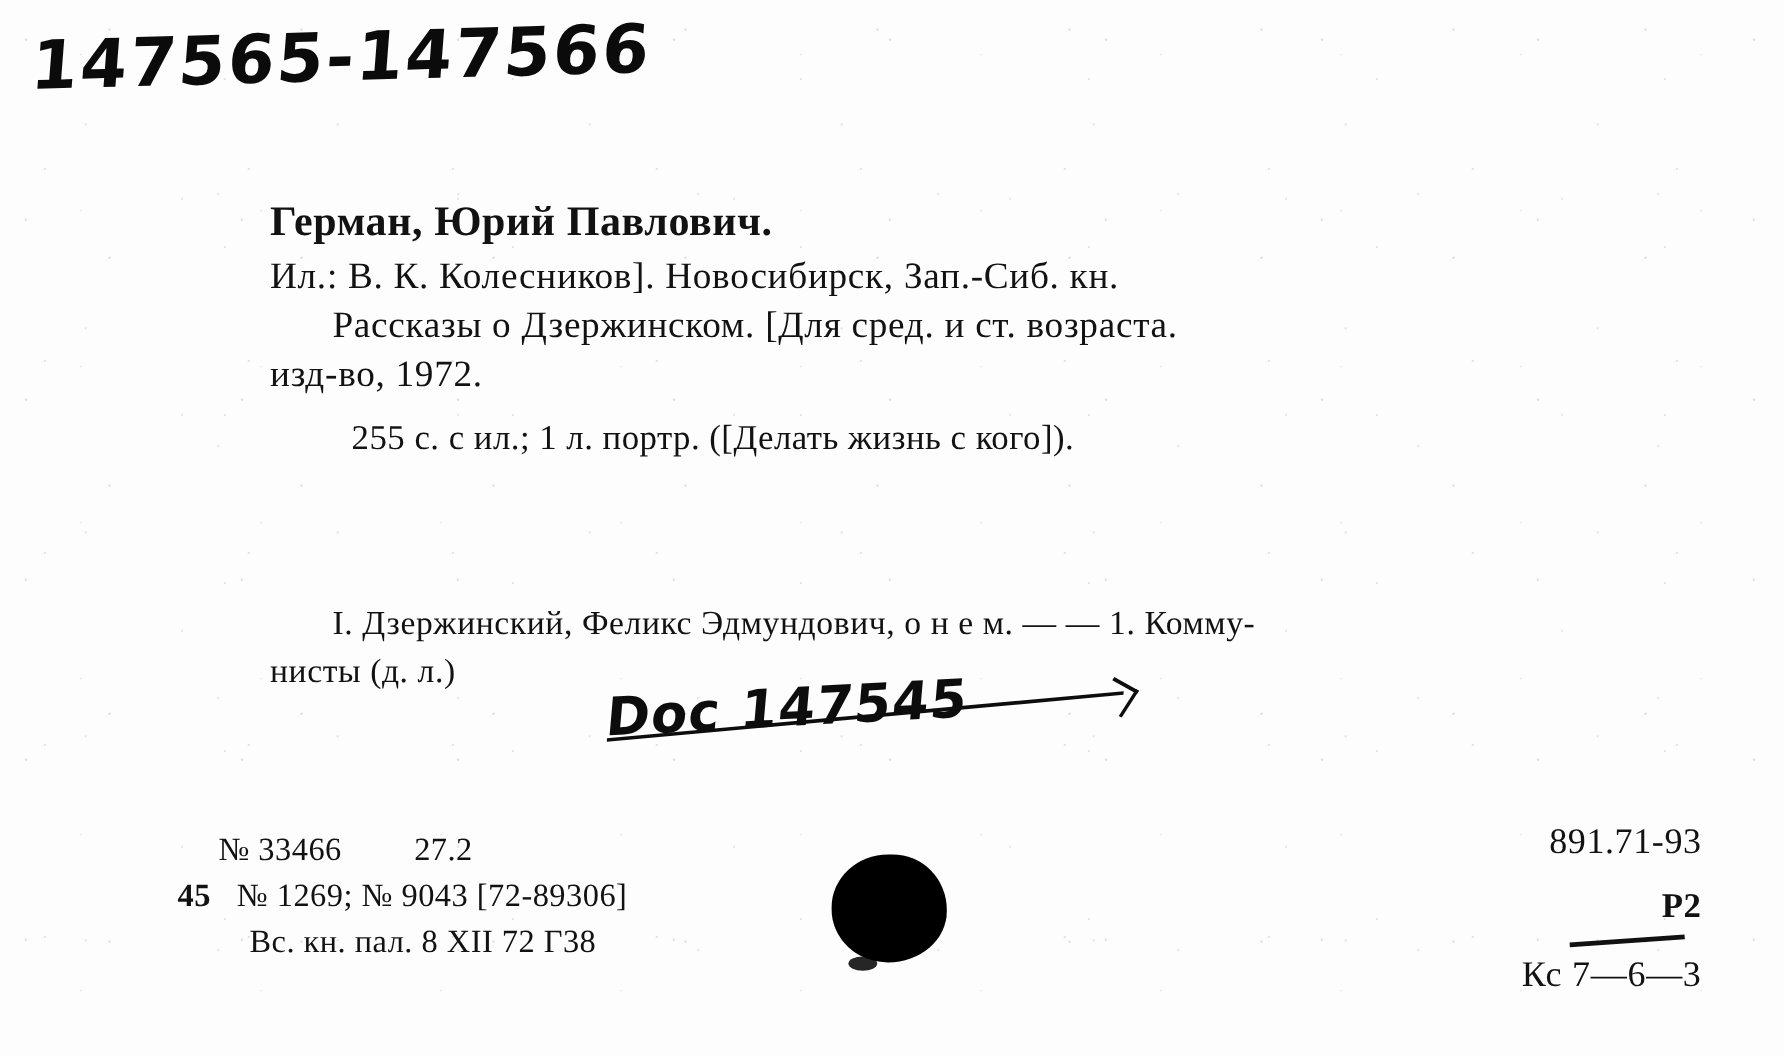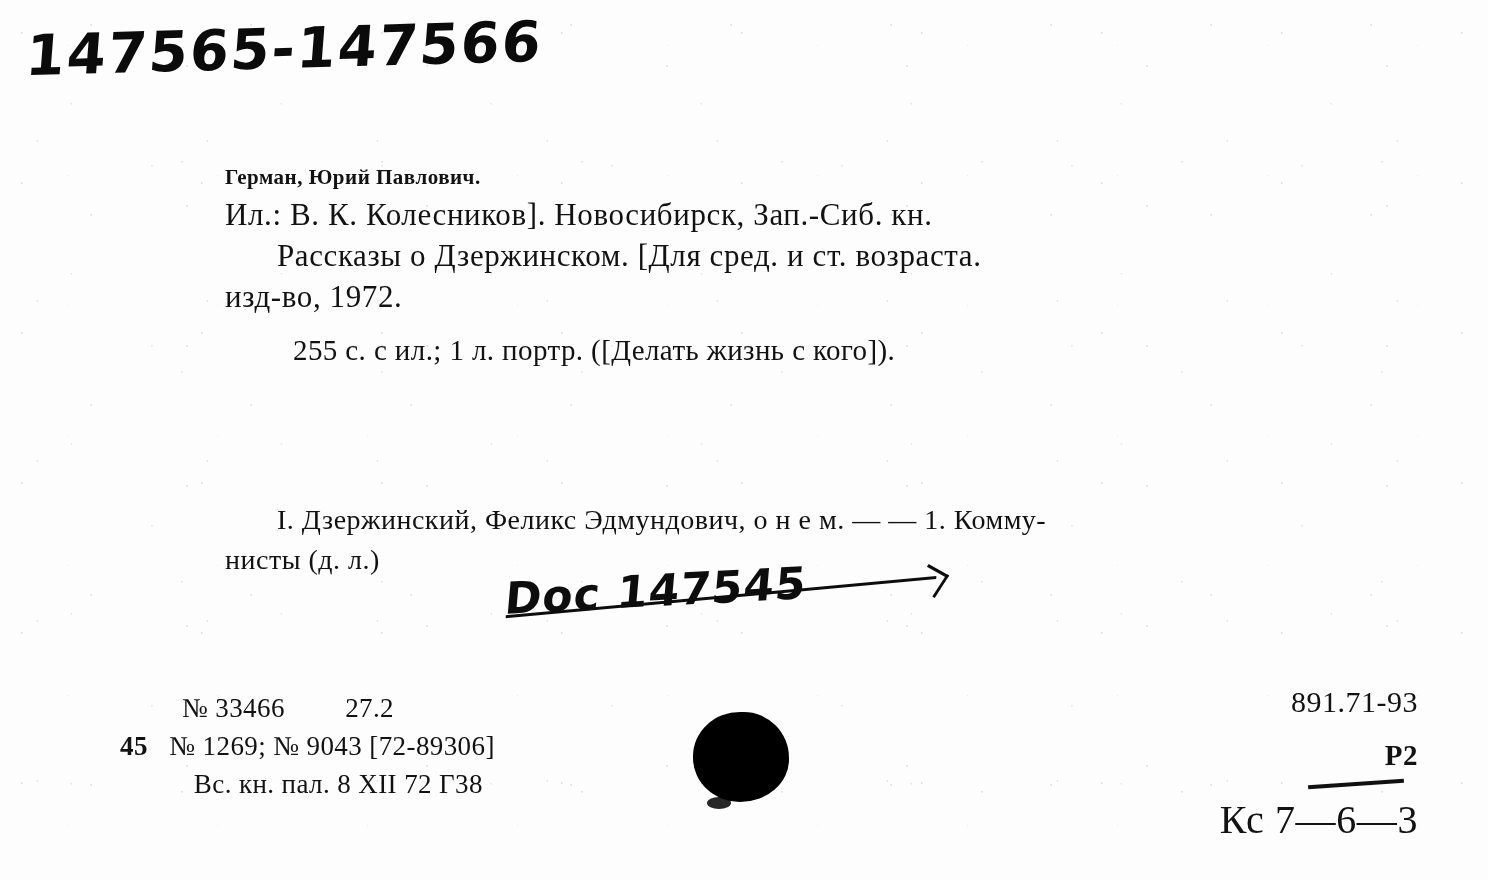--- a/index.html
+++ b/index.html
@@ -50,21 +50,21 @@
   }
 
   
   #biblio {
     position: absolute;
     left: 225px;
     top: 165px;
     width: 1190px;
   }
   .author {
-    font-size: 21px;
+    font-size: 35px;
     font-weight: 700;
     letter-spacing: 0.5px;
     margin-bottom: 4px;
   }
   .title-line {
     font-size: 31px;
     letter-spacing: 0.6px;
     line-height: 1.33;
     white-space: nowrap;
   }
@@ -134,21 +134,21 @@
     top: 690px;
     font-size: 27px;
     line-height: 1.4;
     letter-spacing: 0.4px;
     white-space: nowrap;
   }
   #ledger .row { display: block; }
   #ledger .r1 { padding-left: 62px; }
   #ledger .r2 { padding-left: 0; }
   #ledger .r3 { padding-left: 62px; text-align: center; }
-  #ledger .bold { font-weight: 700; }
+  #ledger .bold { font-weight: 700; margin-left: 28px; }
   #ledger .gap { display: inline-block; width: 46px; }
 
   
   #blot {
     position: absolute;
     left: 693px;
     top: 712px;
     width: 96px;
     height: 90px;
     background: #000;
@@ -185,21 +185,21 @@
     margin-top: 20px;
   }
   #classif .rule {
     width: 96px;
     height: 4px;
     background: #111;
     margin: 10px 14px 10px auto;
     transform: rotate(-4deg);
   }
   #classif .ks {
-    font-size: 40px;
+    font-size: 30px;
     letter-spacing: 0.6px;
   }
 </style>
 </head>
 <body>
 
 <div id="card">
 
   <div id="speckle"></div>
 

